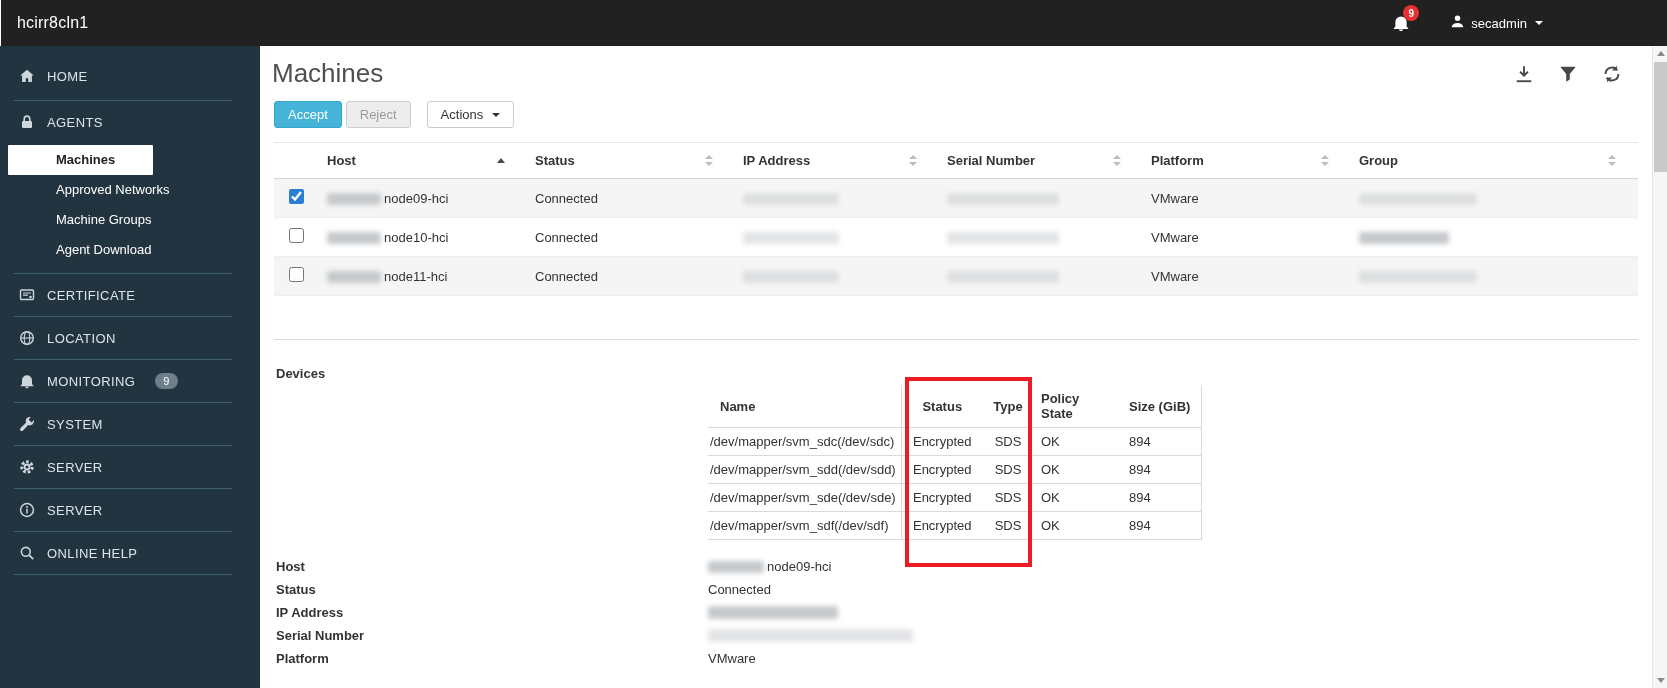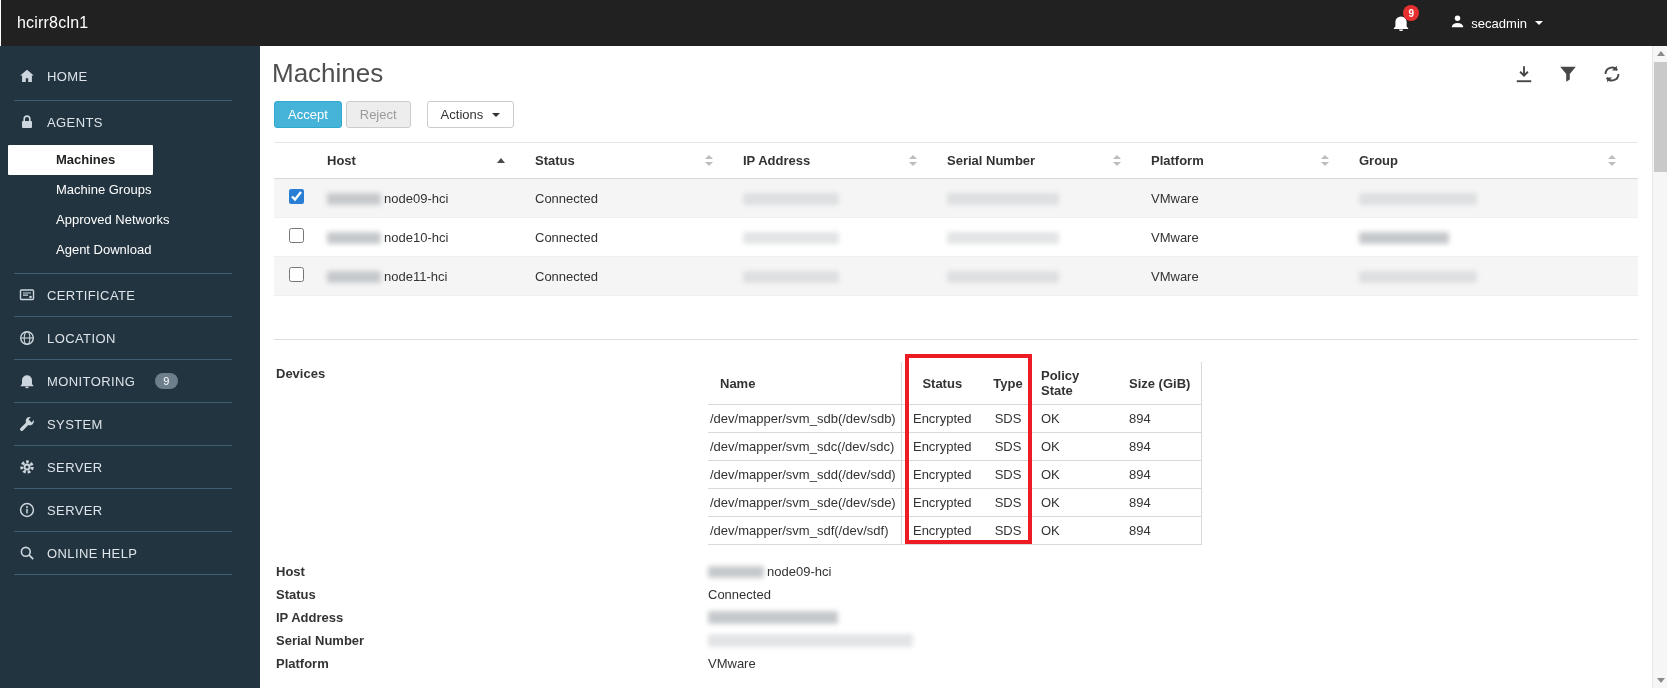--- a/index.html
+++ b/index.html
@@ -96,21 +96,21 @@
   
   .redact{
     display:inline-block;height:12px;background:#c6c9cc;border-radius:2px;
     filter:blur(2.5px);vertical-align:-2px;margin-right:3px;
   }
   .redact.dim{opacity:.5;}
   
   .details{margin:22px 14px 0 14px;position:relative;font-size:13px;}
   .detail-grid{display:flex;}
   .detail-label{width:434px;font-weight:bold;color:#333;padding-left:2px;padding-top:4px;}
-  .devices-wrap{position:relative;display:inline-block;}
+  .devices-wrap{position:relative;display:inline-block;margin-top:23px;}
   .devices-table{border-collapse:collapse;table-layout:fixed;width:493px;}
   .devices-table th{font-weight:bold;text-align:left;}
   .devices-table th,.devices-table td{
     font-size:13px;color:#333;padding:6px 8px;border-bottom:1px solid #d9d9d9;
   }
   .devices-table .c0{border-right:1px solid #d9d9d9;}
   .devices-table .c4{border-right:1px solid #d9d9d9;}
   .devices-table td.c0{padding-left:2px;}
   .devices-table th.c0{padding-left:12px;}
   .devices-table .c1,.devices-table .c2{text-align:center;}
@@ -175,22 +175,22 @@
     <span class="nav-icon">
       <svg viewBox="0 0 16 16">
           <path fill="none" stroke="currentColor" stroke-width="1.6" d="M5.2 7.2V4.9a2.8 2.8 0 0 1 5.6 0v2.3"></path>
           <rect x="3" y="7" width="10" height="7" rx="1" fill="currentColor"></rect>
         </svg>
     </span>
     <span>AGENTS</span>
   </div>
   <div class="submenu">
     <div class="sub-item active">Machines</div>
+    <div class="sub-item">Approved Networks</div>
     <div class="sub-item">Machine Groups</div>
-    <div class="sub-item">Approved Networks</div>
     <div class="sub-item">Agent Download</div>
   </div>
   <div class="nav-sep"></div>
 
   <div class="nav-item">
     <span class="nav-icon">
       <svg viewBox="0 0 16 16">
           <rect x="1.5" y="3" width="13" height="9.5" rx="1" fill="none" stroke="currentColor" stroke-width="1.4"></rect>
           <path d="M4 6h8M4 8.2h5" stroke="currentColor" stroke-width="1.2" fill="none"></path>
           <circle cx="11.5" cy="10" r="1.3" fill="currentColor"></circle>
@@ -402,27 +402,20 @@
             <tr>
               <th class="c0">Name</th>
               <th class="c1">Status</th>
               <th class="c2">Type</th>
               <th class="c3">Policy State</th>
               <th class="c4">Size (GiB)</th>
             </tr>
           </thead>
           <tbody>
             <tr>
-              <td class="c0">/dev/mapper/svm_sdb(/dev/sdb)</td>
-              <td class="c1">Encrypted</td>
-              <td class="c2">SDS</td>
-              <td class="c3">OK</td>
-              <td class="c4">894</td>
-            </tr>
-            <tr>
               <td class="c0">/dev/mapper/svm_sdc(/dev/sdc)</td>
               <td class="c1">Encrypted</td>
               <td class="c2">SDS</td>
               <td class="c3">OK</td>
               <td class="c4">894</td>
             </tr>
             <tr>
               <td class="c0">/dev/mapper/svm_sdd(/dev/sdd)</td>
               <td class="c1">Encrypted</td>
               <td class="c2">SDS</td>

